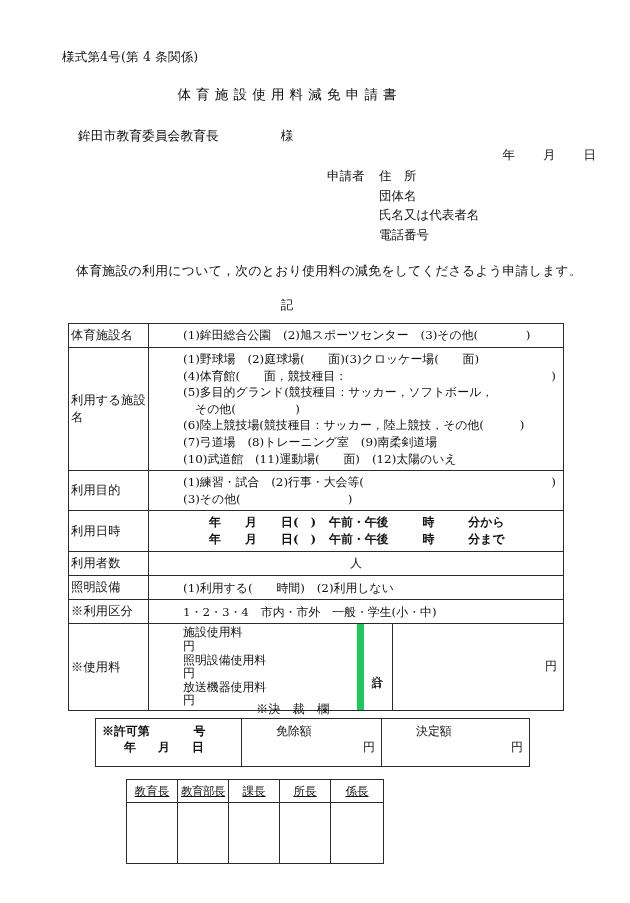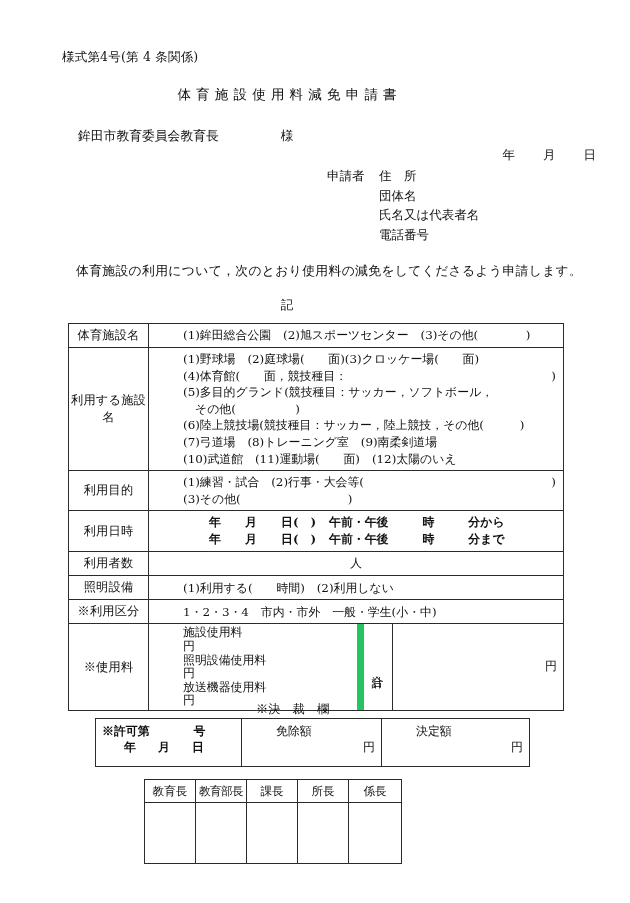--- a/index.html
+++ b/index.html
@@ -113,21 +113,21 @@
     table-layout: fixed;
     font-size: 11.9px;
   }
   .main-table td {
     border: 1px solid #2b2b2b;
     padding: 0;
     vertical-align: middle;
   }
   .main-table td.rowlabel {
     width: 80px;
-    text-align: center;
+    text-align: left;
     vertical-align: middle;
     font-size: 12.2px;
     letter-spacing: 0.2px;
     padding: 3px 2px;
   }
   .cell-pad {
     padding: 3px 5px 3px 6px;
     line-height: 16.6px;
   }
 
@@ -228,26 +228,27 @@
   .kessai-table .col-c { width: 135px; }
   .permit-l1 { white-space: nowrap; display: block; }
   .permit-l1 .pg { display:inline-block; width: 44px; }
   .permit-l2 { white-space: nowrap; display: block; padding-left: 22px; }
   .permit-l2 .pg2 { display:inline-block; width: 34px; }
   .yen-right { display: block; text-align: right; }
 
   
   .stamp-table {
     position: absolute;
-    left: 144px;
+    left: 126px;
     top: 779px;
     width: 252px;
     border-collapse: collapse;
     table-layout: fixed;
     font-size: 11.6px;
+    text-decoration: underline;
   }
   .stamp-table td {
     border: 1px solid #2b2b2b;
     text-align: center;
     padding: 2px 0;
   }
   .stamp-table td.stamp-head { height: 18px; }
   .stamp-table td.stamp-body { height: 56px; }
   .stamp-table .sc0 { width: 50px; }
   .stamp-table .sc1 { width: 50px; }

